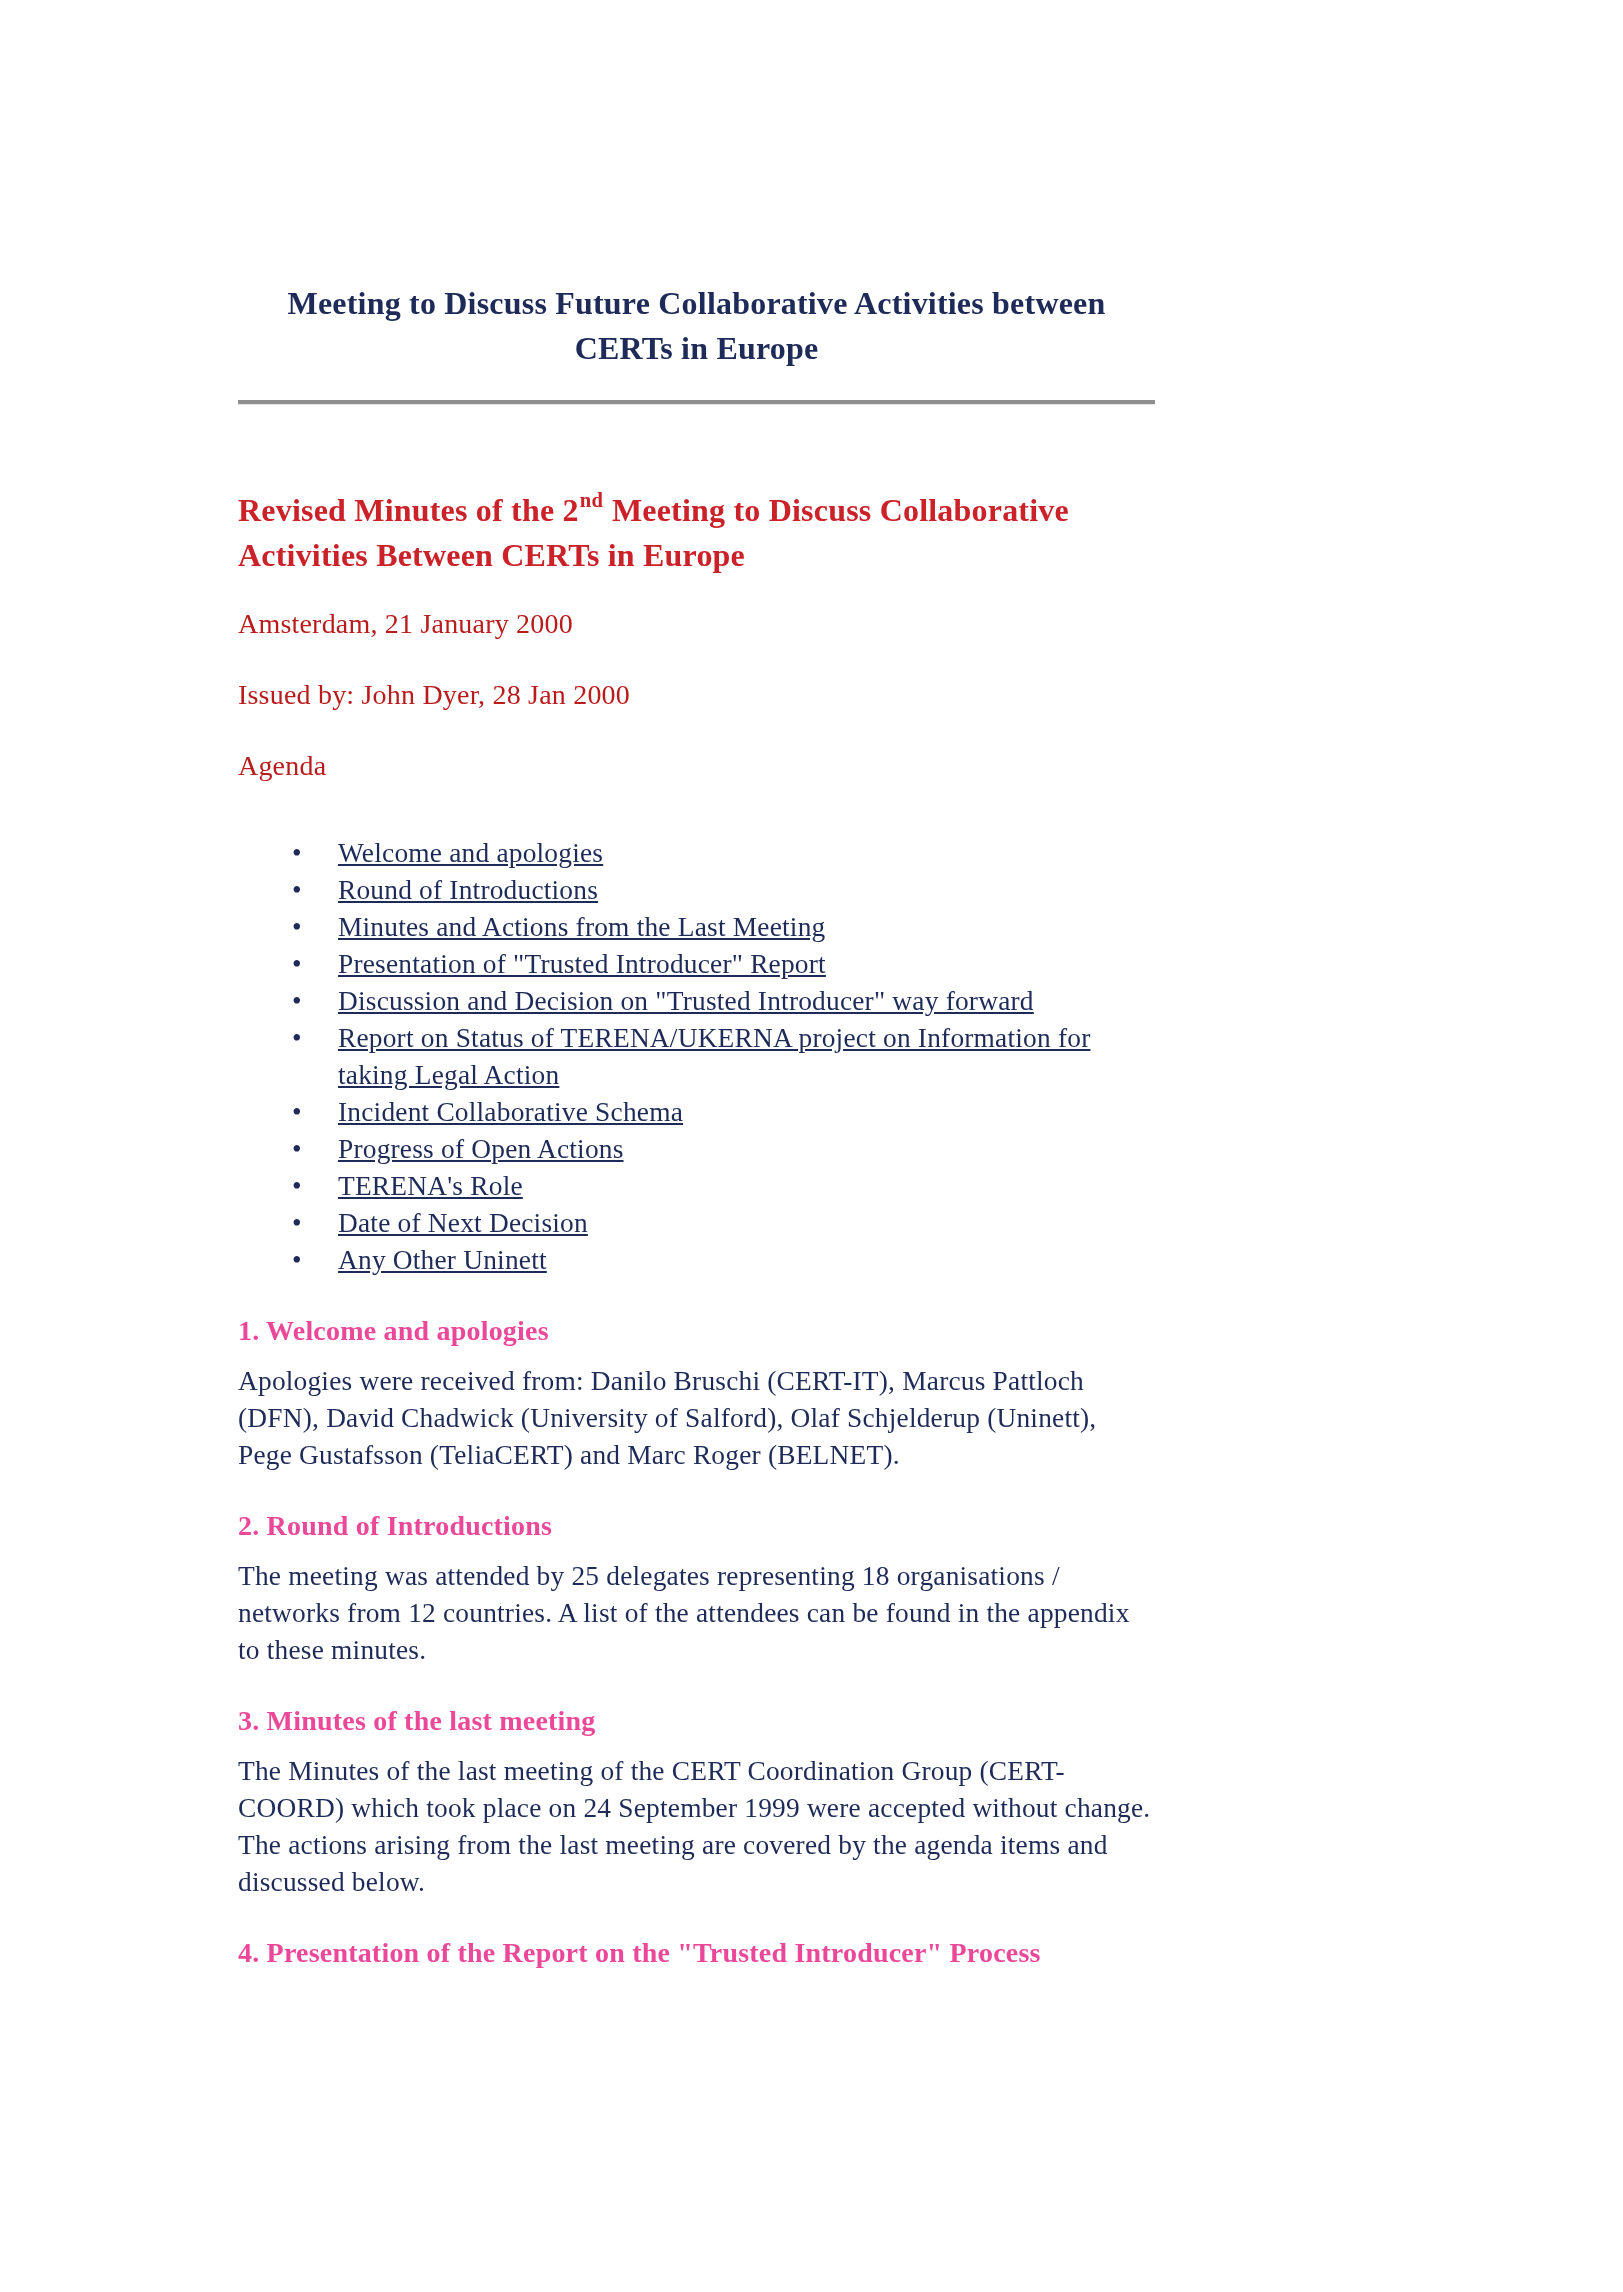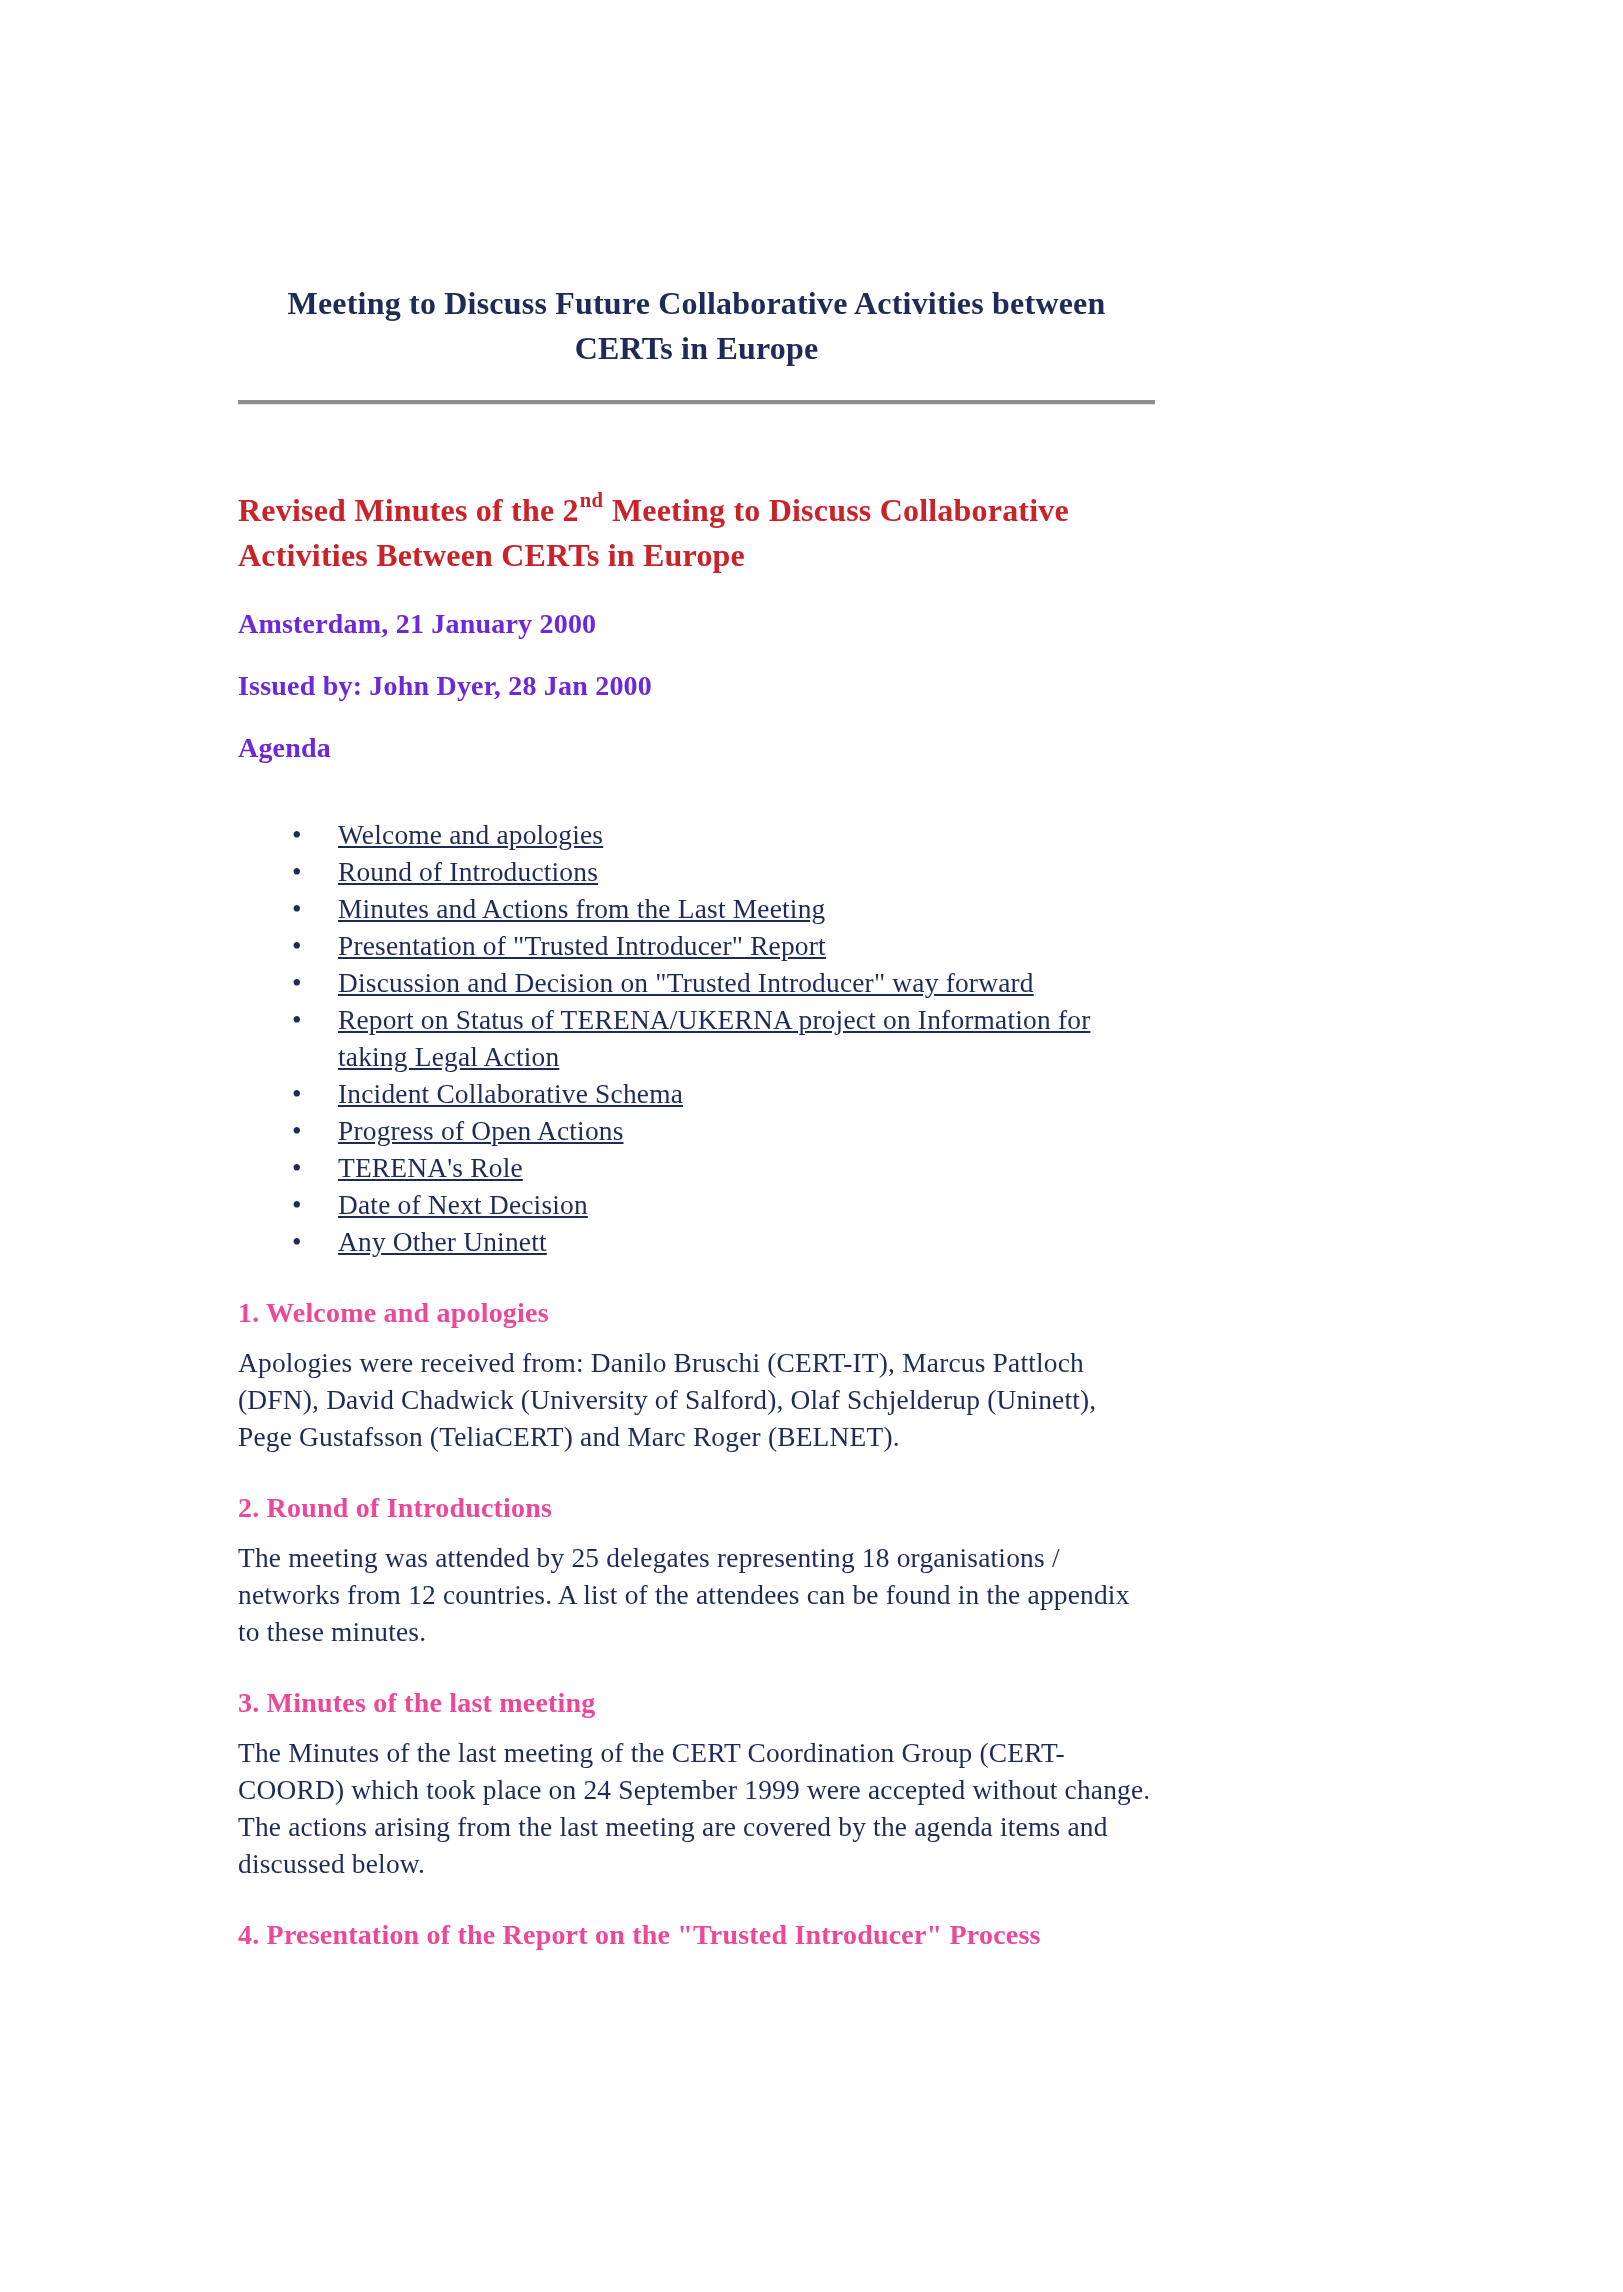--- a/index.html
+++ b/index.html
@@ -46,28 +46,28 @@
   h2.minutes-heading .ordinal-sup {
     display: inline-block;
     font-size: 20.6px;
     vertical-align: 13.7px;
     margin: 0 8.8px 0 1px;
     line-height: 0;
   }
   p.sub-heading {
     margin: 27.4px 0 0 0;
     font-size: 28px;
-    font-weight: bold;
+    font-weight: normal;
     line-height: 37px;
-    color: #6d28d9;
+    color: #b91c1c;
     letter-spacing: 0.2px;
   }
   p.sub-heading + p.sub-heading,
   p.sub-heading.agenda-label {
-    margin-top: 25px;
+    margin-top: 34px;
   }
   ul.agenda-list {
     margin: 51px 0 0 0;
     padding: 0;
     list-style: none;
     max-width: 1117px;
     font-size: 27.4px;
     line-height: 37px;
     letter-spacing: 0.2px;
     text-decoration: underline;

